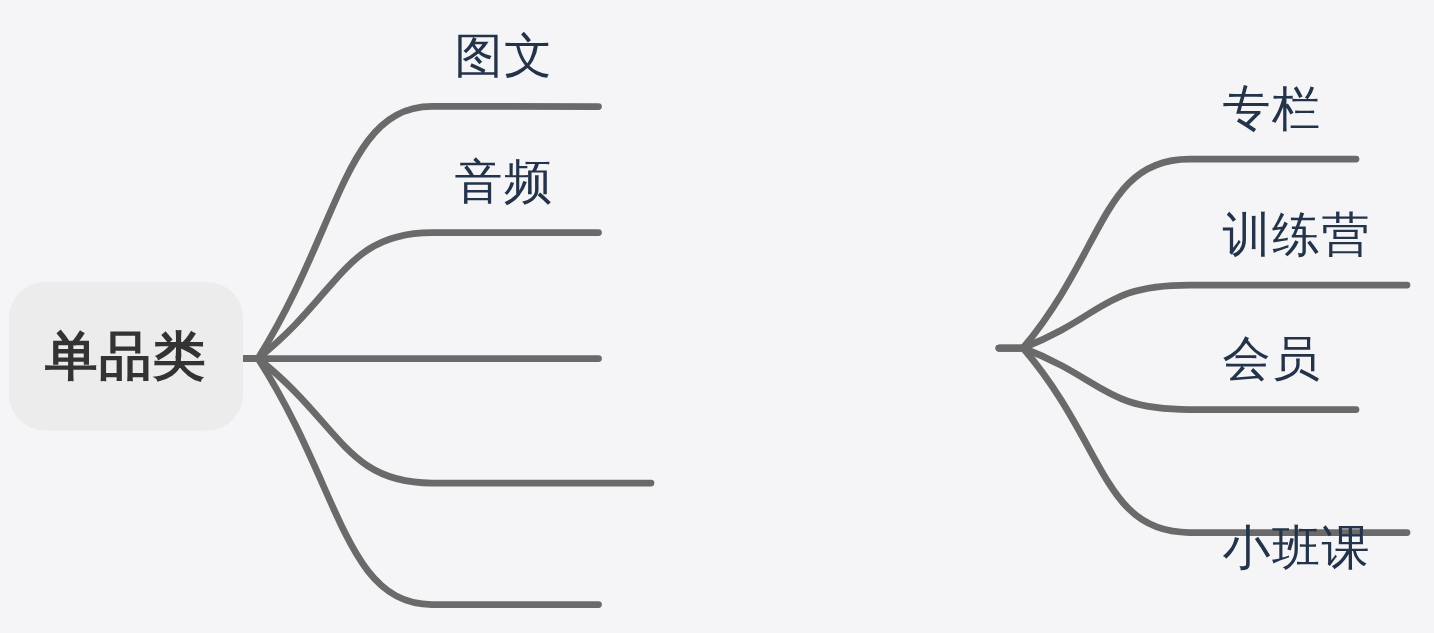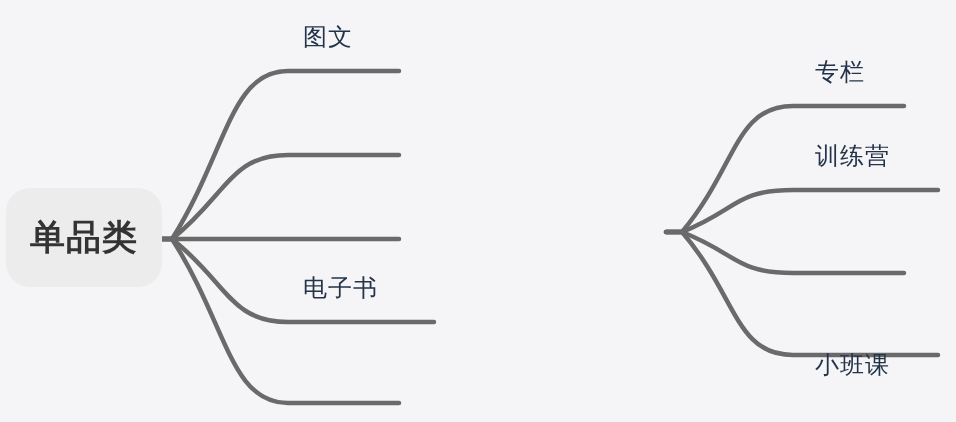--- a/index.html
+++ b/index.html
@@ -38,21 +38,21 @@
   }
   .root-label {
     font-size: 35px;
     font-weight: bold;
     color: var(--root-text, #333333);
     letter-spacing: 1px;
     white-space: nowrap;
   }
   .branch-label {
     position: absolute;
-    font-size: 24px;
+    font-size: 32px;
     line-height: 40px;
     color: var(--branch-text, #233349);
     letter-spacing: 1px;
     white-space: nowrap;
   }
 </style>
 </head>
 <body>
 
 <div class="canvas" style="--canvas-bg: #f5f5f7; --line-color: #6a6a6a; --root-bg: #ececec; --root-text: #333333; --branch-text: #233349;">
@@ -66,17 +66,18 @@
       <path d="M 666 232 L 682 232 C 737 210.16, 735 190, 793 190 L 938 190"></path>
       <path d="M 666 232 L 682 232 C 737 253.32, 735 273, 793 273 L 904 273"></path>
       <path d="M 666 232 L 682 232 C 737 295.96, 735 355, 793 355 L 938 355"></path>
     </svg>
 
   <div class="root-node" style="left: 6px; top: 188px; width: 156px; height: 99px; border-radius: 24px;">
     <span class="root-label">单品类</span>
   </div>
 
 <div class="branch-label" style="left: 303px; top: 17px;">图文</div>
-    <div class="branch-label" style="left: 303px; top: 268px;">电子书</div>
+    <div class="branch-label" style="left: 303px; top: 101px;">音频</div>
     <div class="branch-label" style="left: 815px; top: 136px;">训练营</div>
     <div class="branch-label" style="left: 815px; top: 52px;">专栏</div>
+    <div class="branch-label" style="left: 815px; top: 219px;">会员</div>
     <div class="branch-label" style="left: 815px; top: 301px; margin-top: 44px;">小班课</div>
   </div>
 
 </body></html>

